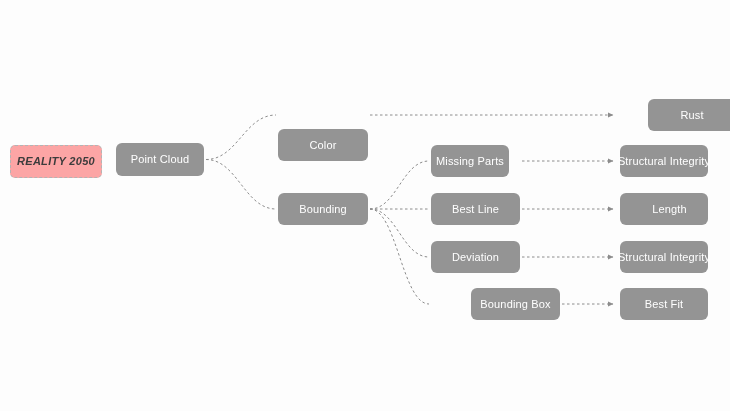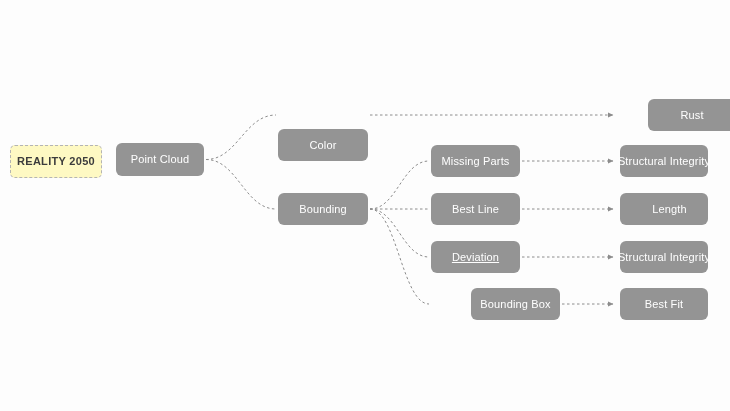--- a/index.html
+++ b/index.html
@@ -37,27 +37,28 @@
     color: #ffffff;
     border-radius: 6px;
     font-size: 11px;
     letter-spacing: 0.15px;
     line-height: 1;
     text-align: center;
     white-space: nowrap;
     z-index: 2;
   }
   .node.root {
-    background: #fef9c3;
+    background: #fca5a5;
     color: #3c3c3c;
     border: 1px dashed #b4b4b4;
     border-radius: 5px;
     font-size: 11px;
     font-weight: bold;
     letter-spacing: 0.3px;
+    font-style: italic;
   }
   .node-label {
     display: block;
     pointer-events: none;
   }
 </style>
 </head>
 <body>
 
 <div id="canvas">
@@ -87,27 +88,27 @@
       </div>
       <div class="node" style="left: 116px; top: 143px; width: 88px; height: 33px;">
         <span class="node-label">Point Cloud</span>
       </div>
       <div class="node" style="left: 278px; top: 99px; width: 90px; height: 32px; margin-top: 30px;">
         <span class="node-label">Color</span>
       </div>
       <div class="node" style="left: 278px; top: 193px; width: 90px; height: 32px;">
         <span class="node-label">Bounding</span>
       </div>
-      <div class="node" style="left: 431px; top: 145px; width: 89px; height: 32px;">
+      <div class="node" style="left: 431px; top: 145px; width: 78px; height: 32px;">
         <span class="node-label">Missing Parts</span>
       </div>
       <div class="node" style="left: 431px; top: 193px; width: 89px; height: 32px;">
         <span class="node-label">Best Line</span>
       </div>
-      <div class="node" style="left: 431px; top: 241px; width: 89px; height: 32px; text-decoration: underline;">
+      <div class="node" style="left: 431px; top: 241px; width: 89px; height: 32px;">
         <span class="node-label">Deviation</span>
       </div>
       <div class="node" style="left: 431px; top: 288px; width: 89px; height: 32px; margin-left: 40px;">
         <span class="node-label">Bounding Box</span>
       </div>
       <div class="node" style="left: 648px; top: 99px; width: 88px; height: 32px;">
         <span class="node-label">Rust</span>
       </div>
       <div class="node" style="left: 620px; top: 145px; width: 88px; height: 32px;">
         <span class="node-label">Structural Integrity</span>

